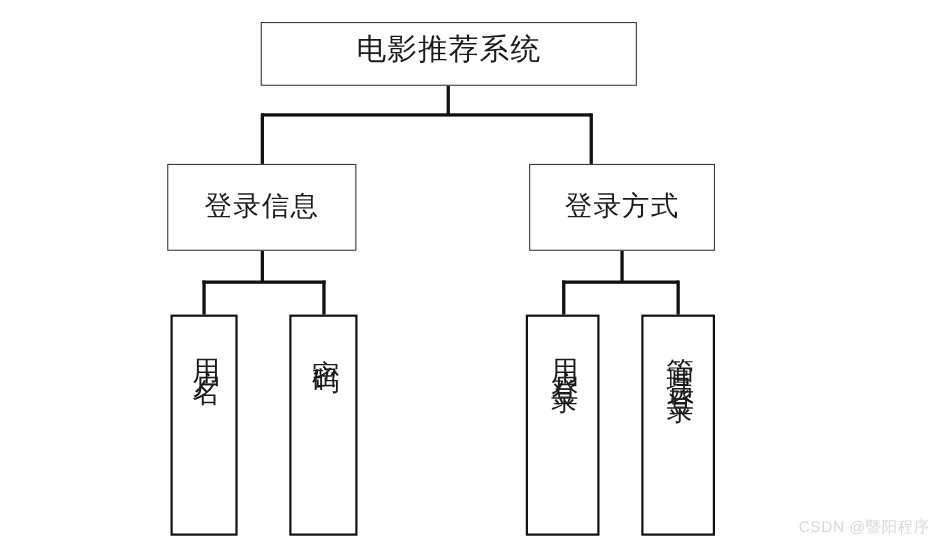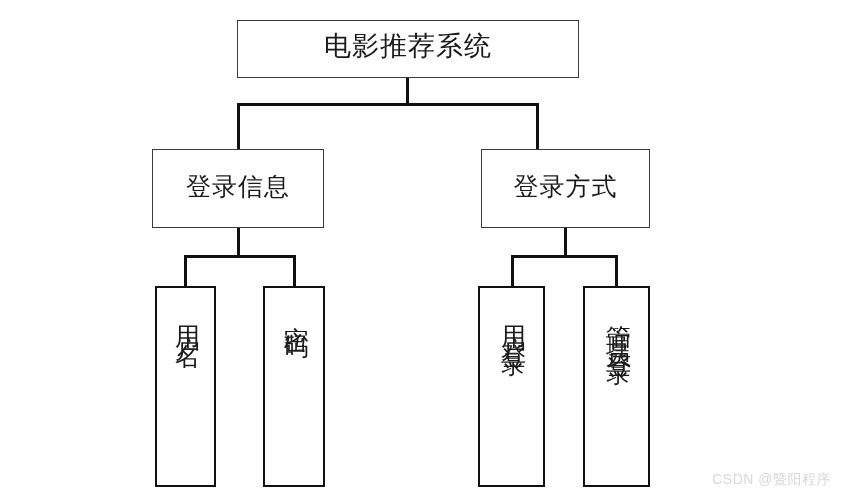--- a/index.html
+++ b/index.html
@@ -109,21 +109,21 @@
 
   
   #conn-lm-stem     { left: 564px; top: 227px; height: 30px; }
   #conn-lm-bus      { left: 511px; top: 255px; width: 106px; }
   #conn-lm-l        { left: 511px; top: 255px; height: 33px; }
   #conn-lm-r        { left: 615px; top: 255px; height: 33px; }
 
   
   #watermark {
     position: absolute;
-    right: 28px;
+    right: 14px;
     bottom: 10px;
     font-family: "Liberation Sans", "DejaVu Sans", sans-serif;
     font-size: 14px;
     color: #d8d8d8;
     letter-spacing: 0.5px;
     user-select: none;
     z-index: 5;
   }
 </style>
 </head>

